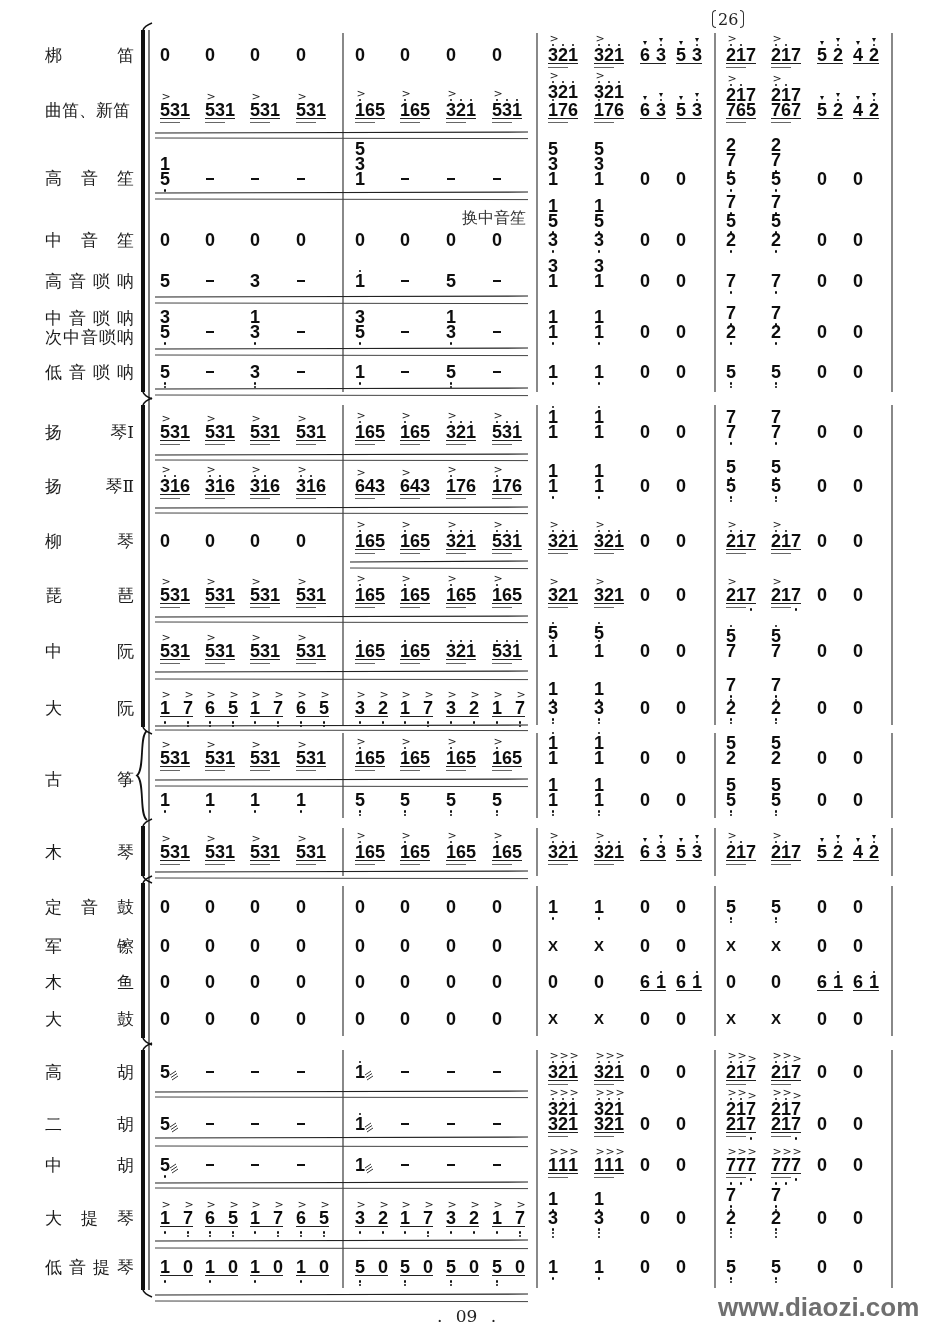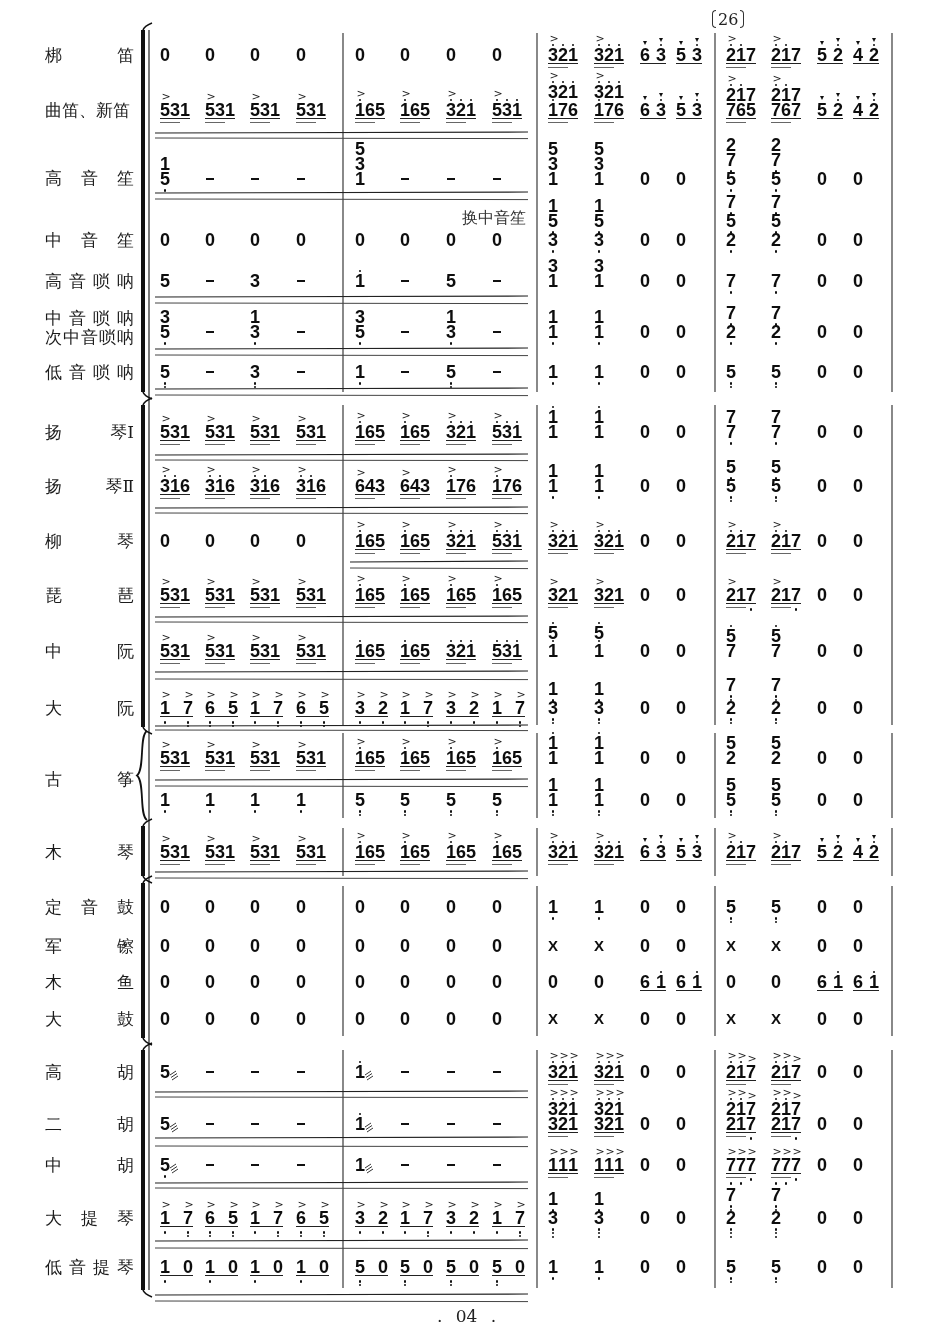--- a/index.html
+++ b/index.html
@@ -3087,14 +3087,15 @@
       </div>
     </div>
 
   <div class="rehearsal">
     <span class="rb l"></span>
     <span>26</span>
     <span class="rb r"></span>
   </div>
 
   <div class="annot">换中音笙</div>
-  <div class="pagenum">. 04 .</div>
+  <div class="pagenum">. 09 .</div>
+  <div class="wm-url">www.diaozi.com</div>
 </div>
 
 </body></html>

